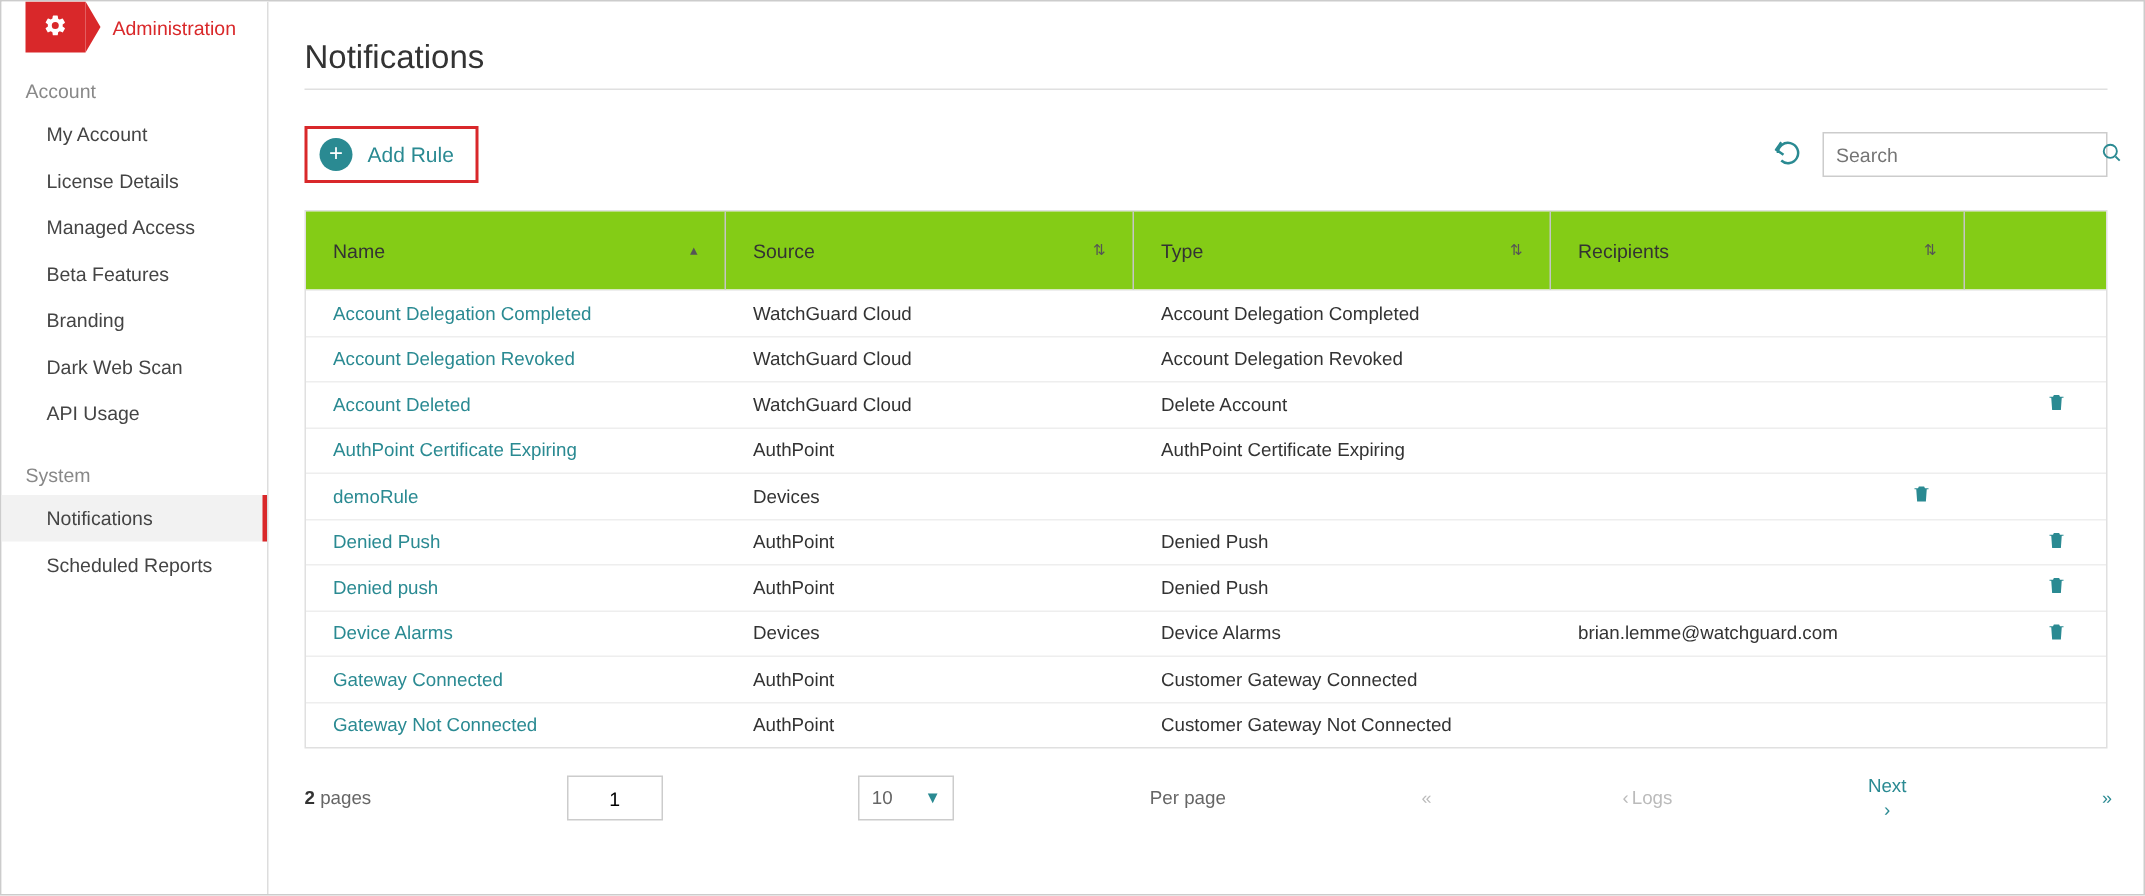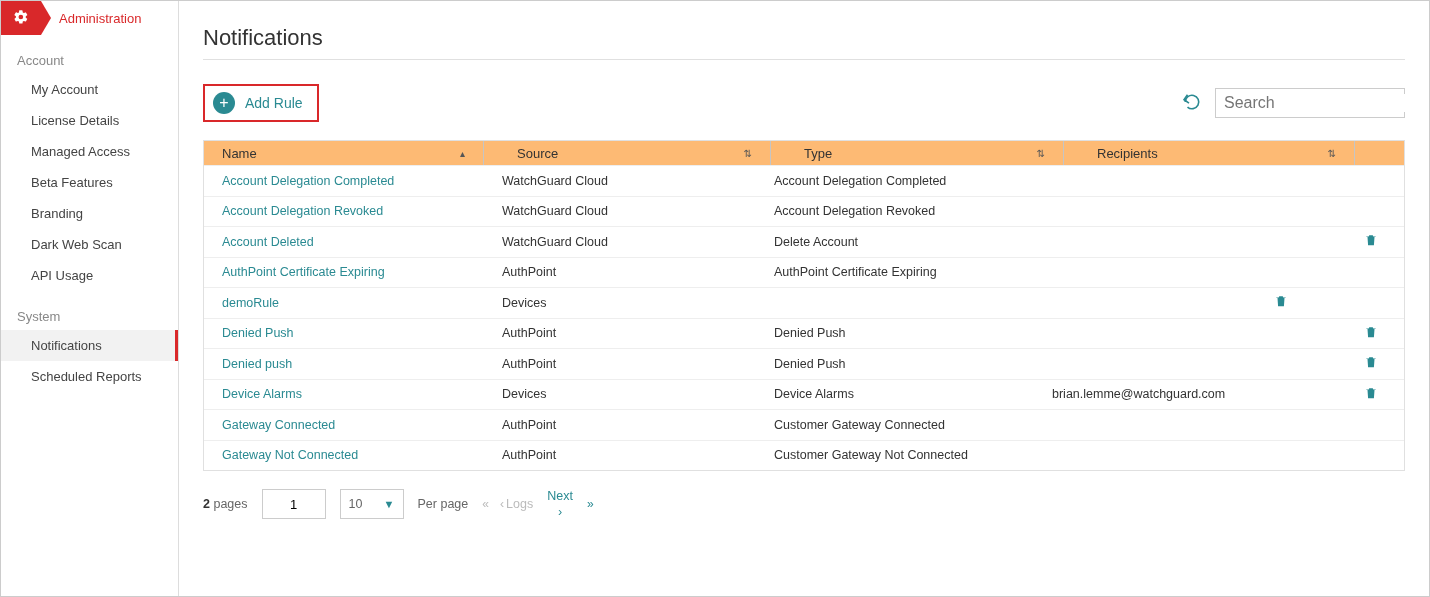--- a/index.html
+++ b/index.html
@@ -2,21 +2,21 @@
 <html><head>
 <meta charset="utf-8">
 <style>
 * { box-sizing: border-box; margin: 0; padding: 0; }
 body { font-family: -apple-system, BlinkMacSystemFont, "Segoe UI", Arial, sans-serif; font-size: 13px; color: #333; background: #fff; width: 1430px; height: 597px; border: 1px solid #ccc; overflow: hidden; }
 
 .layout { display: flex; height: 100%; }
 
 
 .sidebar { width: 178px; border-right: 1px solid #ddd; background: #fff; flex-shrink: 0; }
-.admin-header { display: flex; align-items: center; height: 34px; position: relative; }
+.admin-header { display: flex; align-items: center; height: 34px; position: relative; padding-left: 16px; }
 .admin-gear-wrap { width: 40px; height: 34px; background: #d9282a; display: flex; align-items: center; justify-content: center; position: relative; }
 .admin-gear-wrap::after { content: ""; position: absolute; right: -10px; top: 0; border-top: 17px solid transparent; border-bottom: 17px solid transparent; border-left: 10px solid #d9282a; }
 .admin-gear { color: #fff; }
 .admin-title { color: #d9282a; font-size: 13px; margin-left: 18px; }
 
 .side-group-label { color: #888; font-size: 13px; padding: 18px 0 6px 16px; }
 .side-item { padding: 8px 0 8px 30px; font-size: 13px; color: #444; cursor: pointer; position: relative; }
 .side-item.active { background: #f2f2f2; }
 .side-item.active::after { content: ""; position: absolute; right: 0; top: 0; bottom: 0; width: 3px; background: #d9282a; }
 
@@ -29,39 +29,39 @@
 .tab { font-size: 14px; color: #333; padding-bottom: 8px; cursor: pointer; }
 .tab.active { border-bottom: 3px solid #d9282a; }
 
 .toolbar { display: flex; align-items: center; margin-top: 24px; justify-content: space-between; }
 .add-rule-btn { display: inline-flex; align-items: center; gap: 10px; border: 2px solid #d9282a; padding: 6px 14px 6px 8px; color: #2a8a92; font-size: 14px; cursor: pointer; background: #fff; }
 .plus-circle { width: 22px; height: 22px; border-radius: 50%; background: #2a8a92; color: #fff; display: flex; align-items: center; justify-content: center; font-size: 16px; line-height: 1; }
 
 .toolbar-right { display: flex; align-items: center; gap: 14px; }
 .refresh-icon { color: #2a8a92; cursor: pointer; }
 .search-wrap { display: flex; align-items: center; border: 1px solid #ccc; width: 190px; height: 30px; padding: 0 8px; }
-.search-input { border: none; outline: none; flex: 1; font-size: 16px; color: #888; }
+.search-input { border: none; outline: none; flex: 1; font-size: 13px; color: #888; }
 .search-icon { color: #2a8a92; }
 
 
 .table { margin-top: 18px; border: 1px solid #e0e0e0; }
 .thead, .trow { display: grid; grid-template-columns: 280px 272px 278px 276px 90px; align-items: center; }
-.thead { background: #fdba74; height: 24px; font-size: 13px; color: #333; gap: 15px; }
+.thead { background: #84cc16; height: 52px; font-size: 13px; color: #333; }
 .th { padding: 0 18px; display: flex; align-items: center; justify-content: space-between; border-right: 1px solid #c5c5c5; height: 100%; }
 .th:last-child { border-right: none; }
 .sort-icon { color: #555; font-size: 10px; }
 
 .trow { height: 30.5px; border-top: 1px solid #eee; font-size: 12.5px; }
 .td { padding: 0 18px; overflow: hidden; text-overflow: ellipsis; white-space: nowrap; }
 .td.name { color: #2a8a92; cursor: pointer; }
 .td.actions { display: flex; justify-content: flex-end; padding-right: 22px; }
 .trash { color: #2a8a92; cursor: pointer; }
 
 
-.pagination { display: flex; justify-content: flex-start; align-items: center; gap: 14px; margin-top: 18px; font-size: 12.5px; color: #666; }
+.pagination { display: flex; justify-content: space-between; align-items: center; gap: 14px; margin-top: 18px; font-size: 12.5px; color: #666; }
 .pg-bold { color: #333; font-weight: 600; }
 .pg-input { width: 64px; height: 30px; border: 1px solid #ccc; text-align: center; font-size: 13px; }
 .pg-select { width: 64px; height: 30px; border: 1px solid #ccc; padding: 0 8px; display: flex; align-items: center; justify-content: space-between; cursor: pointer; }
 .chevron-down { color: #2a8a92; font-size: 11px; }
 .pg-btn { display: inline-flex; align-items: center; gap: 2px; cursor: pointer; }
 .pg-btn.disabled { color: #bbb; }
 .pg-btn.enabled { color: #2a8a92; flex-direction: column; }
 .dbl-chevron { font-size: 12px; letter-spacing: -3px; }
 </style>
 </head>

